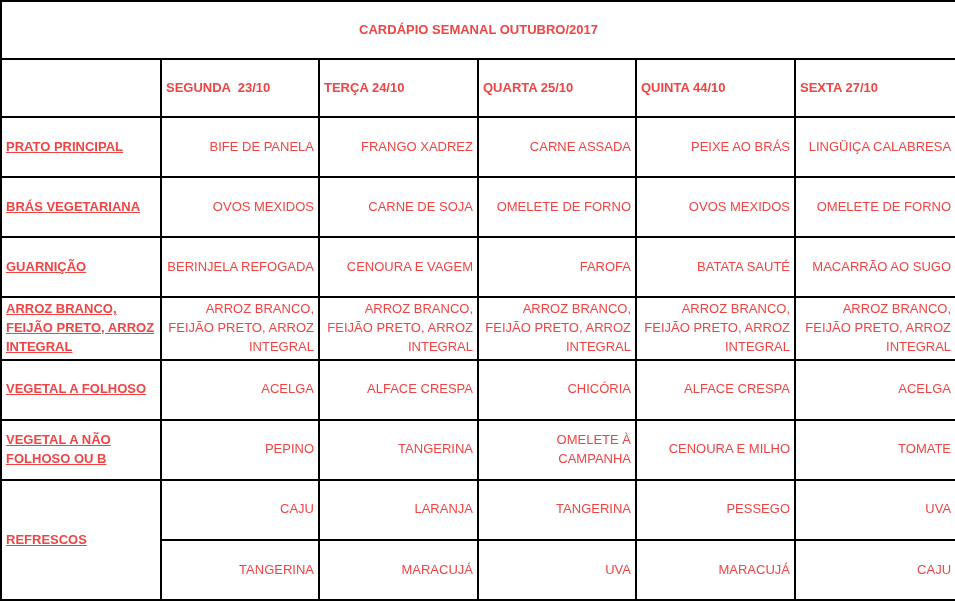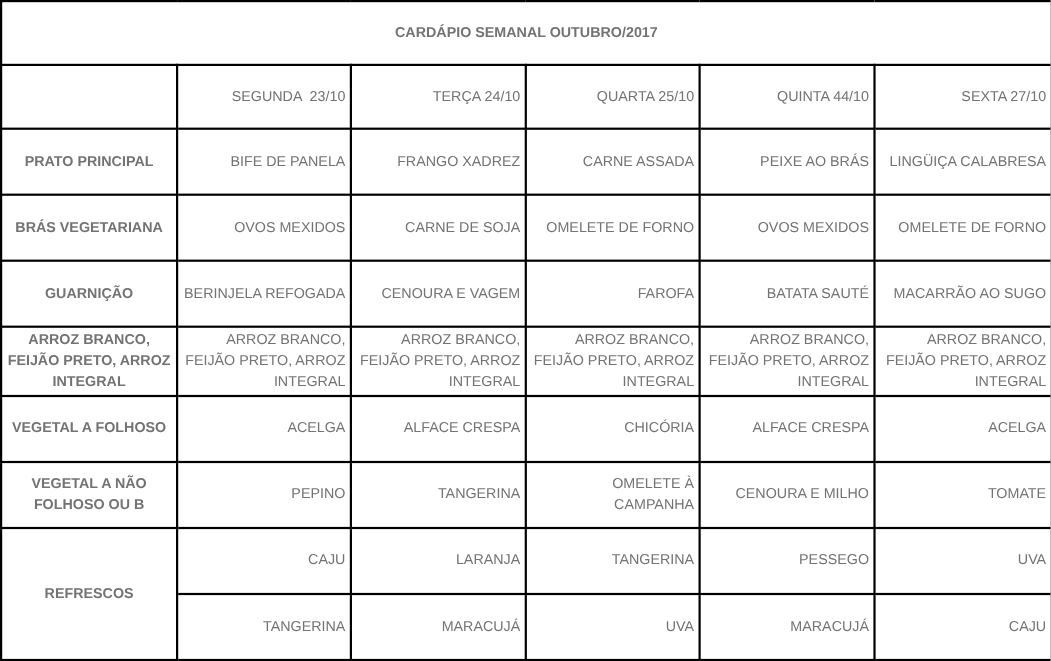--- a/index.html
+++ b/index.html
@@ -5,21 +5,21 @@
   html, body {
     margin: 0;
     padding: 0;
     background: #ffffff;
   }
   .page {
     width: 955px;
     height: 601px;
     background: #ffffff;
     font-family: "Liberation Sans", sans-serif;
-    color: #737373;
+    color: #ef4444;
     box-sizing: border-box;
   }
   table.menu {
     width: 955px;
     height: 601px;
     border-collapse: collapse;
     table-layout: fixed;
   }
   table.menu td {
     border: 2px solid #000000;
@@ -30,28 +30,29 @@
     box-sizing: border-box;
     overflow: hidden;
   }
   td.title-cell {
     text-align: center;
     font-weight: bold;
     font-size: 13px;
     height: 58px;
   }
   td.day-header {
-    text-align: right;
-    font-weight: normal;
+    text-align: left;
+    font-weight: bold;
     white-space: pre-wrap;
   }
   td.row-label {
     font-weight: bold;
-    text-align: center;
+    text-align: left;
     padding-left: 6px;
+    text-decoration: underline;
   }
   td.menu-cell {
     text-align: right;
   }
   tr.hdr-row  { height: 58px; }
   tr.body-row { height: 60px; }
 </style>
 </head>
 <body>
 

